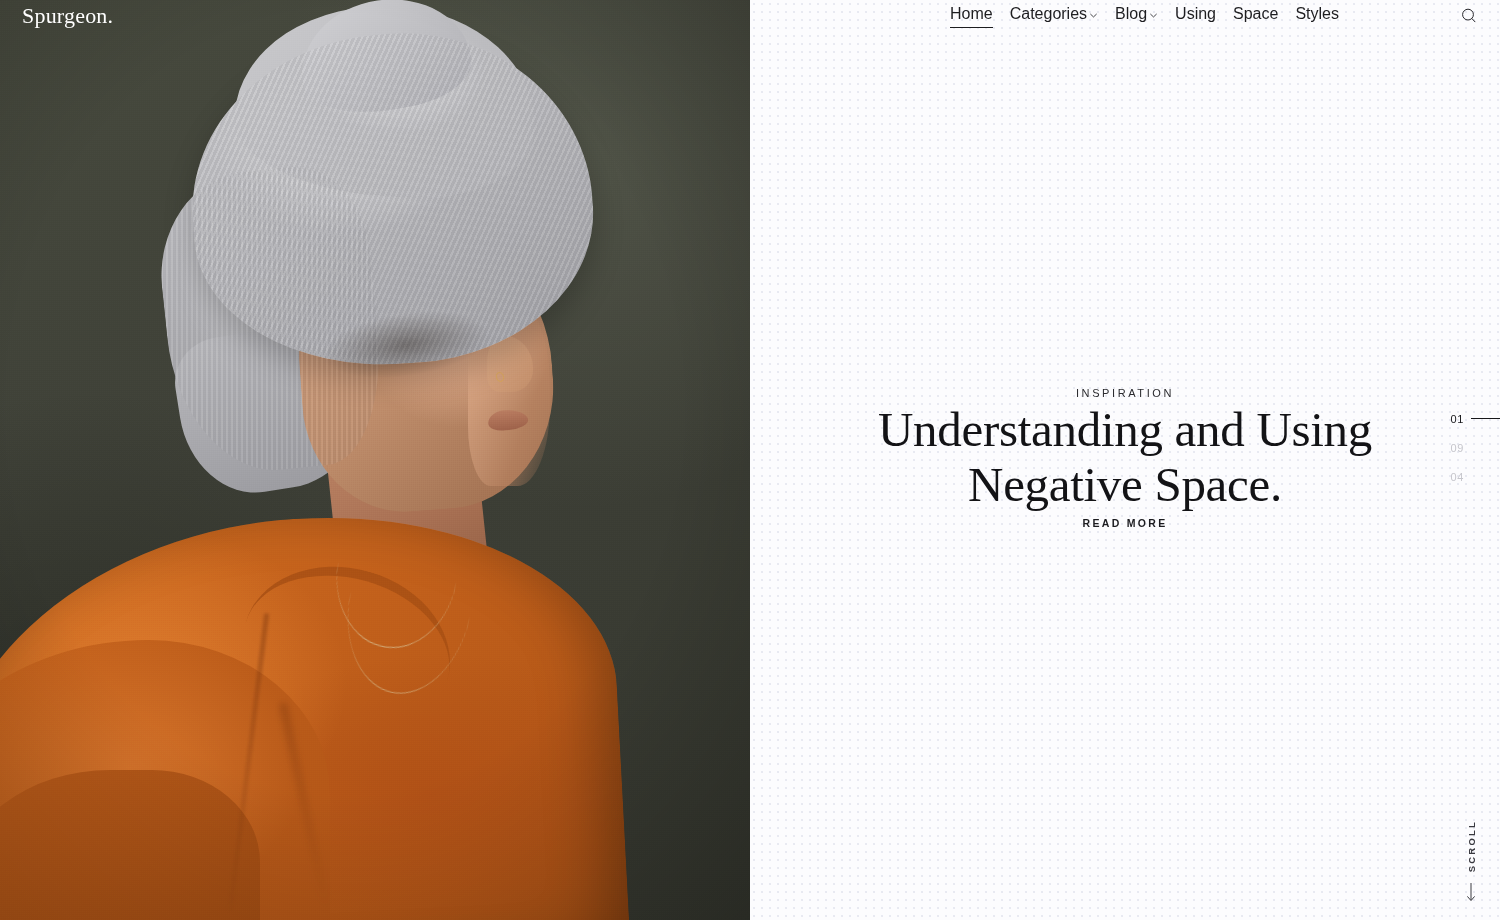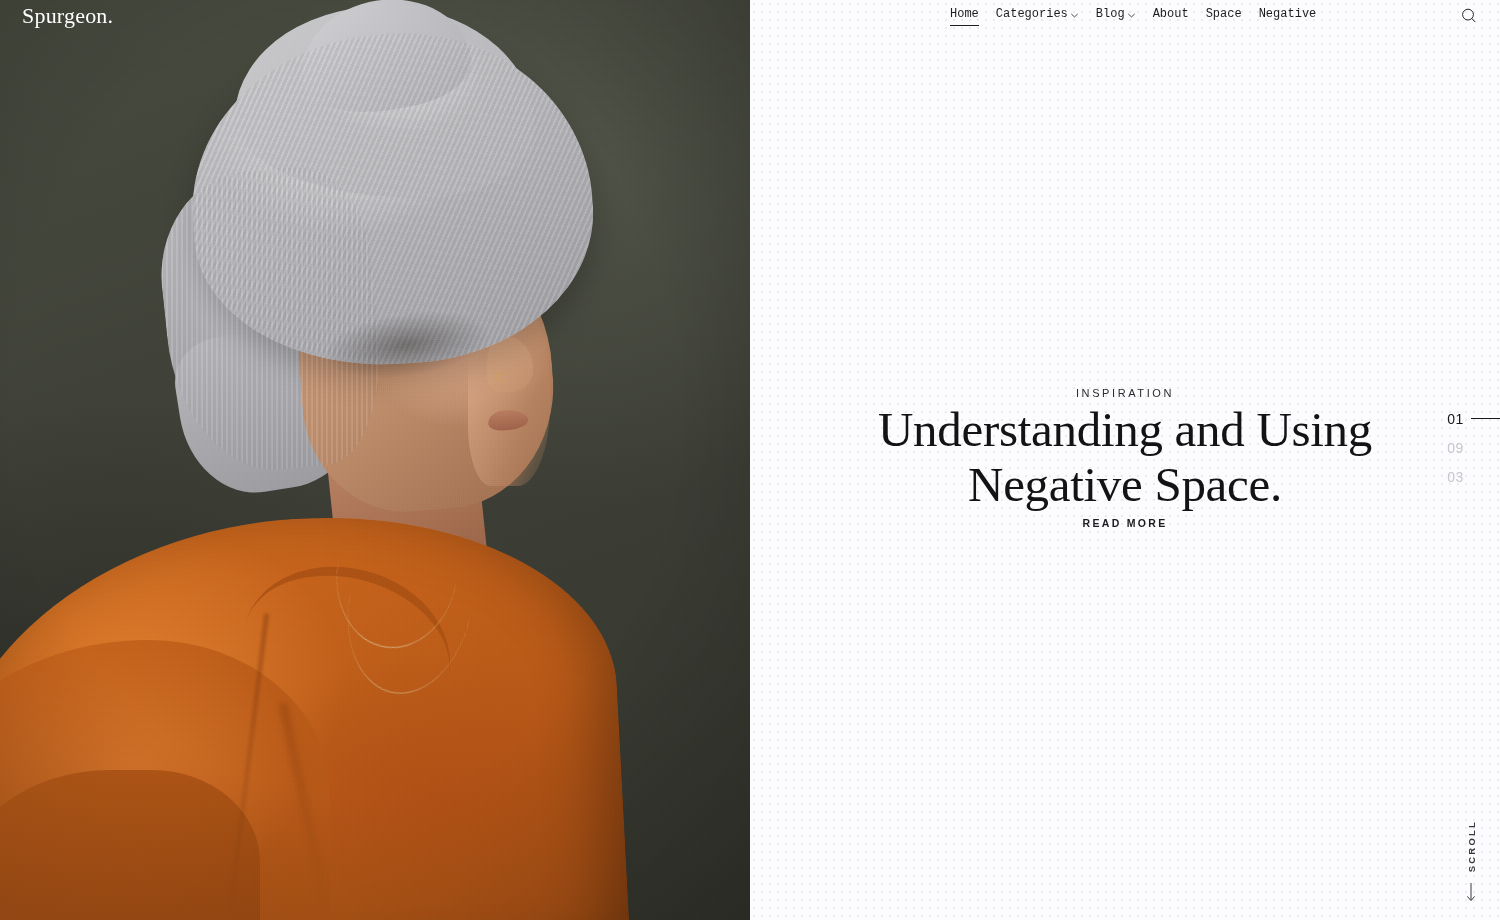--- a/index.html
+++ b/index.html
@@ -324,22 +324,22 @@
   }
   .nav-list {
     display:flex;
     align-items:center;
     gap:17px;
     margin-left:200px;
     list-style:none;
   }
   .nav-item {
     position:relative;
-    font-family:Liberation Mono, monospace;
-    font-size:12px;
+    font-family:Liberation Sans, sans-serif;
+    font-size:16px;
     color:#1d1d20;
     cursor:pointer;
     display:flex;
     align-items:center;
     gap:2px;
     white-space:nowrap;
     padding-bottom:2px;
   }
   .nav-item.active::after {
     content:"";
@@ -422,21 +422,21 @@
   }
   .slide {
     position:relative;
     height:29px;
     display:flex;
     align-items:center;
     cursor:pointer;
   }
   .slide-num {
     font-family:"Liberation Sans", sans-serif;
-    font-size:14px;
+    font-size:11px;
     letter-spacing:0.6px;
     color:#c6c6cc;
     width:24px;
     text-align:right;
   }
   .slide.active .slide-num { color:#17171a; }
   .slide-line {
     position:absolute;
     left:31px;
     width:29px;
@@ -537,29 +537,29 @@
         <li class="nav-item">
           <span>Blog</span>
           <span class="chevron">
             <svg width="9" height="9" viewBox="0 0 10 10">
                 <path d="M1.5 3.3 L5 6.6 L8.5 3.3" fill="none" stroke="#1d1d20" stroke-width="0.9"></path>
               </svg>
           </span>
         </li>
 
         <li class="nav-item">
-          <span>About</span>
+          <span>Using</span>
         </li>
 
         <li class="nav-item">
           <span>Space</span>
         </li>
 
         <li class="nav-item">
-          <span>Negative</span>
+          <span>Styles</span>
         </li>
 
       </ul>
 
       <div class="search-btn">
         <svg width="18" height="18" viewBox="0 0 18 18">
           <circle cx="8" cy="7.6" r="5.4" fill="none" stroke="#26262a" stroke-width="1"></circle>
           <line x1="11.9" y1="11.6" x2="15" y2="14.8" stroke="#26262a" stroke-width="1" stroke-linecap="round"></line>
         </svg>
       </div>
@@ -574,21 +574,21 @@
     <div class="slides">
       <div class="slide active">
         <span class="slide-num">01</span>
         <span class="slide-line"></span>
       </div>
       <div class="slide">
         <span class="slide-num">09</span>
 
       </div>
       <div class="slide">
-        <span class="slide-num">03</span>
+        <span class="slide-num">04</span>
 
       </div>
     </div>
 
     <div class="scroll-ind">
       <span class="scroll-label">SCROLL</span>
       <span class="scroll-arrow">
         <svg width="12" height="22" viewBox="0 0 12 22">
           <line x1="6" y1="1" x2="6" y2="18" stroke="#3a3a40" stroke-width="1"></line>
           <path d="M2.4 14.4 L6 18.6 L9.6 14.4" fill="none" stroke="#3a3a40" stroke-width="1"></path>

